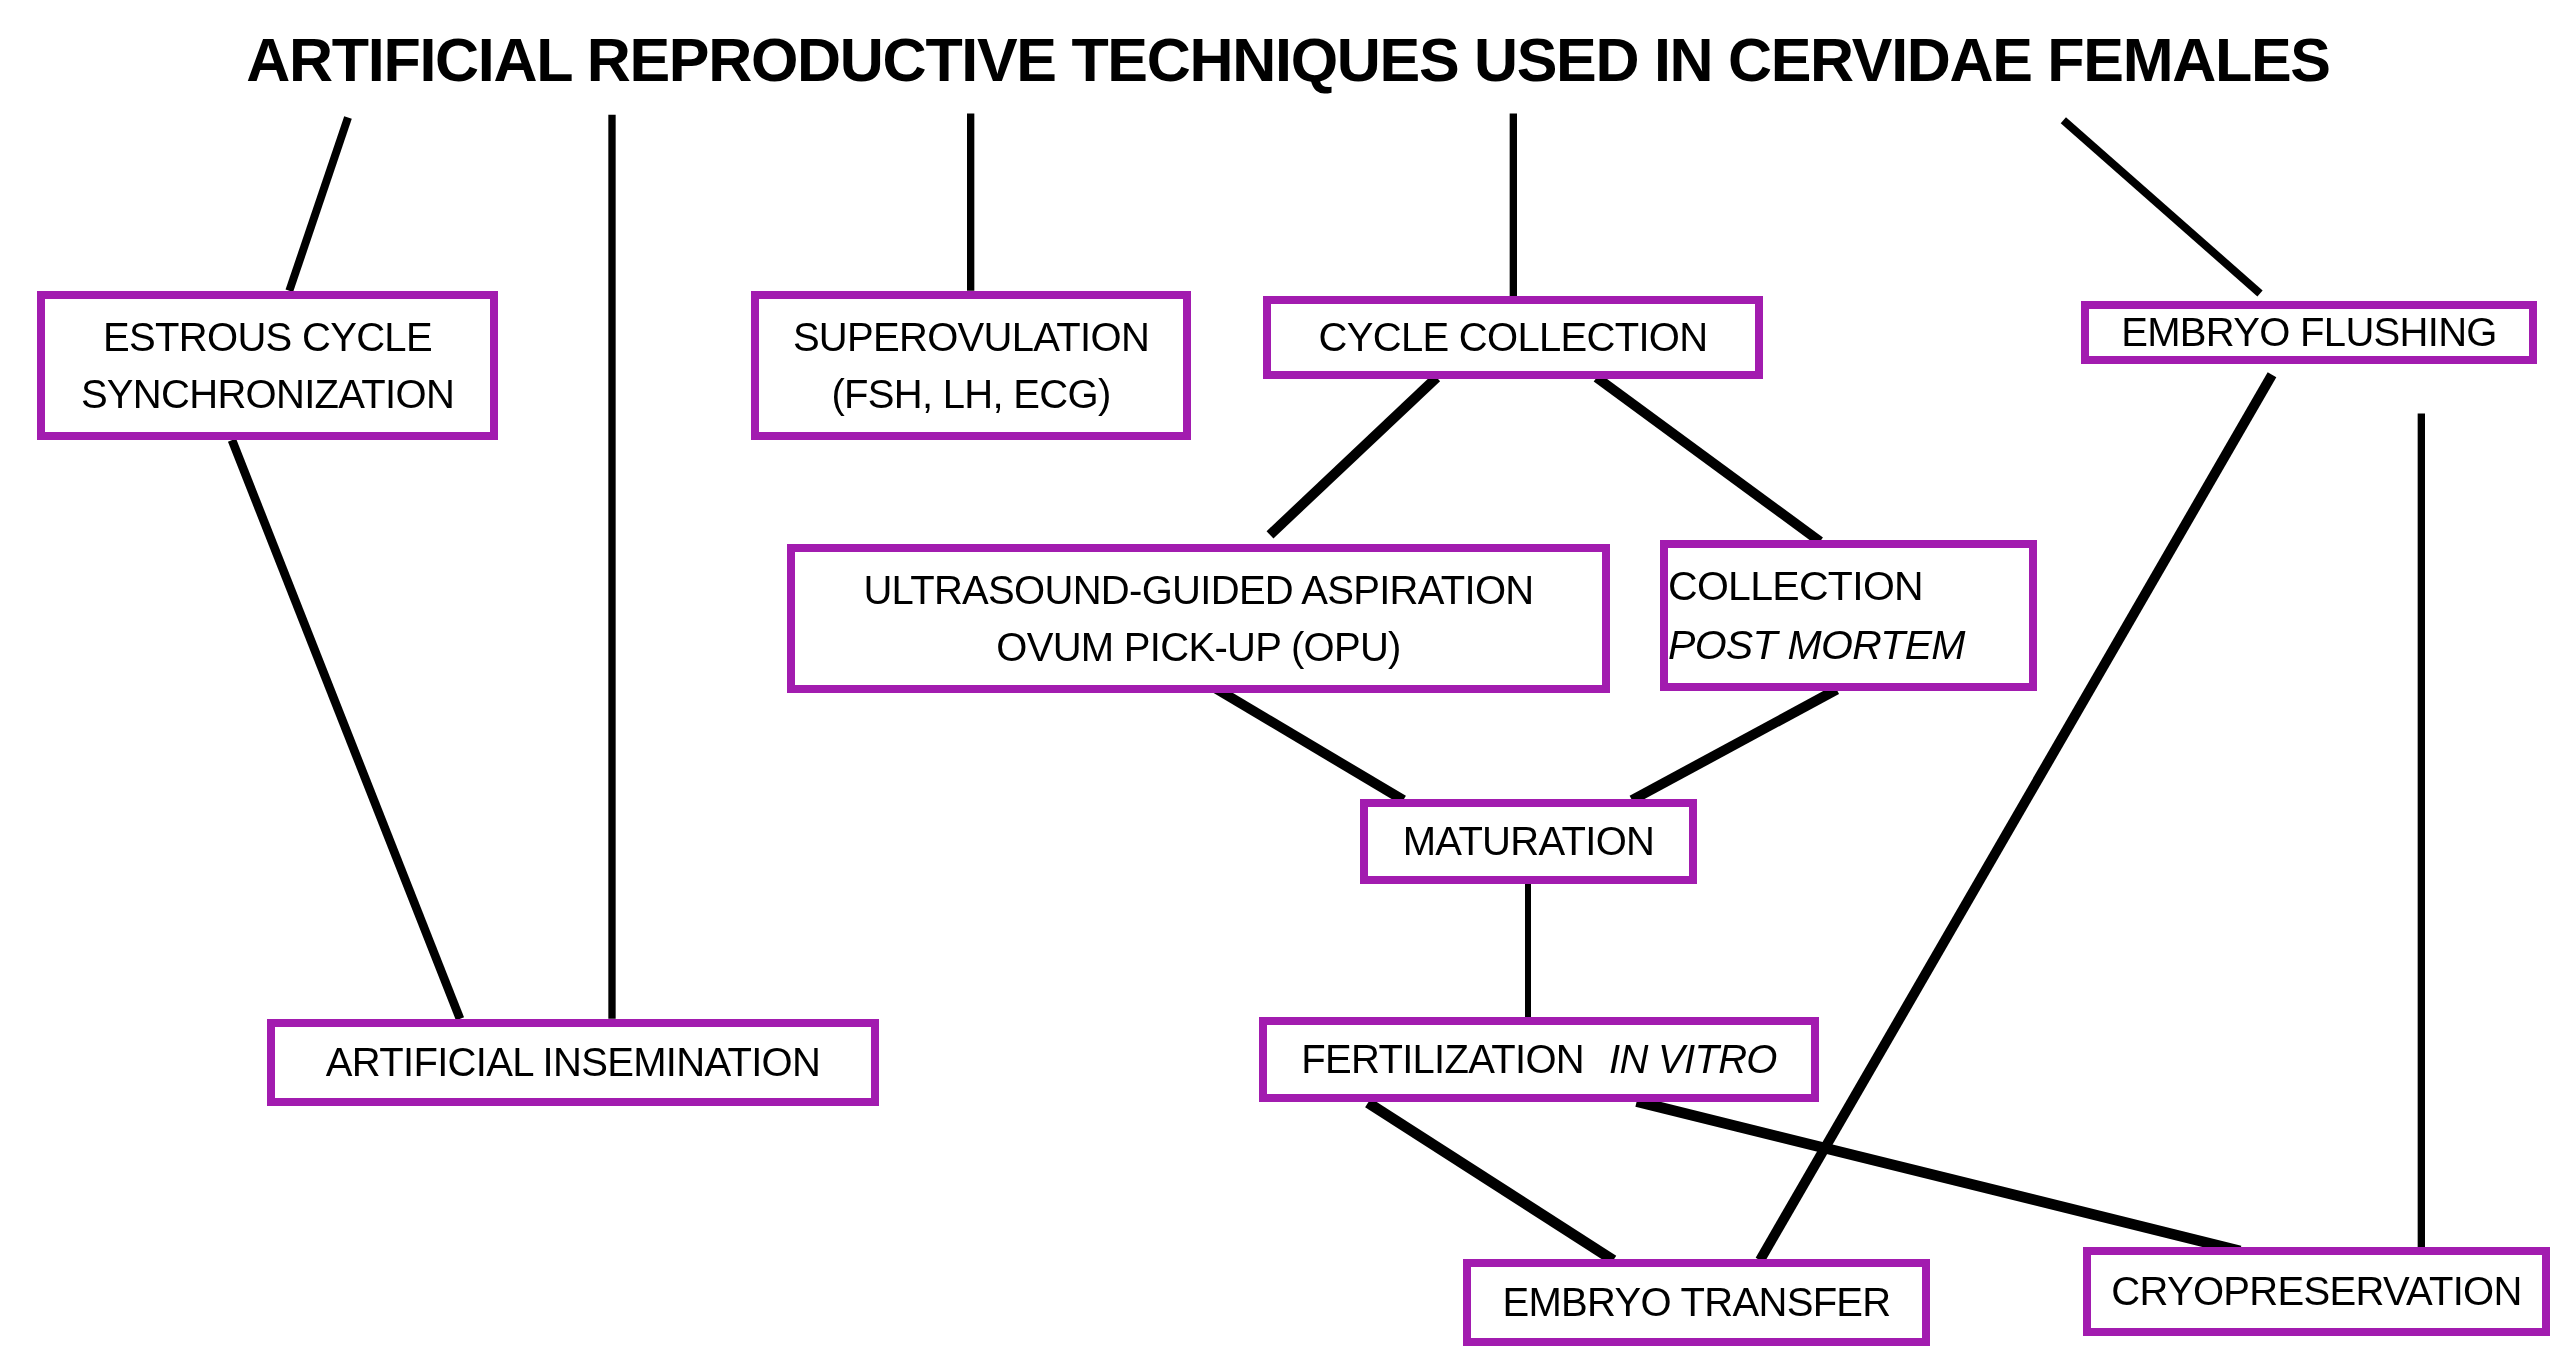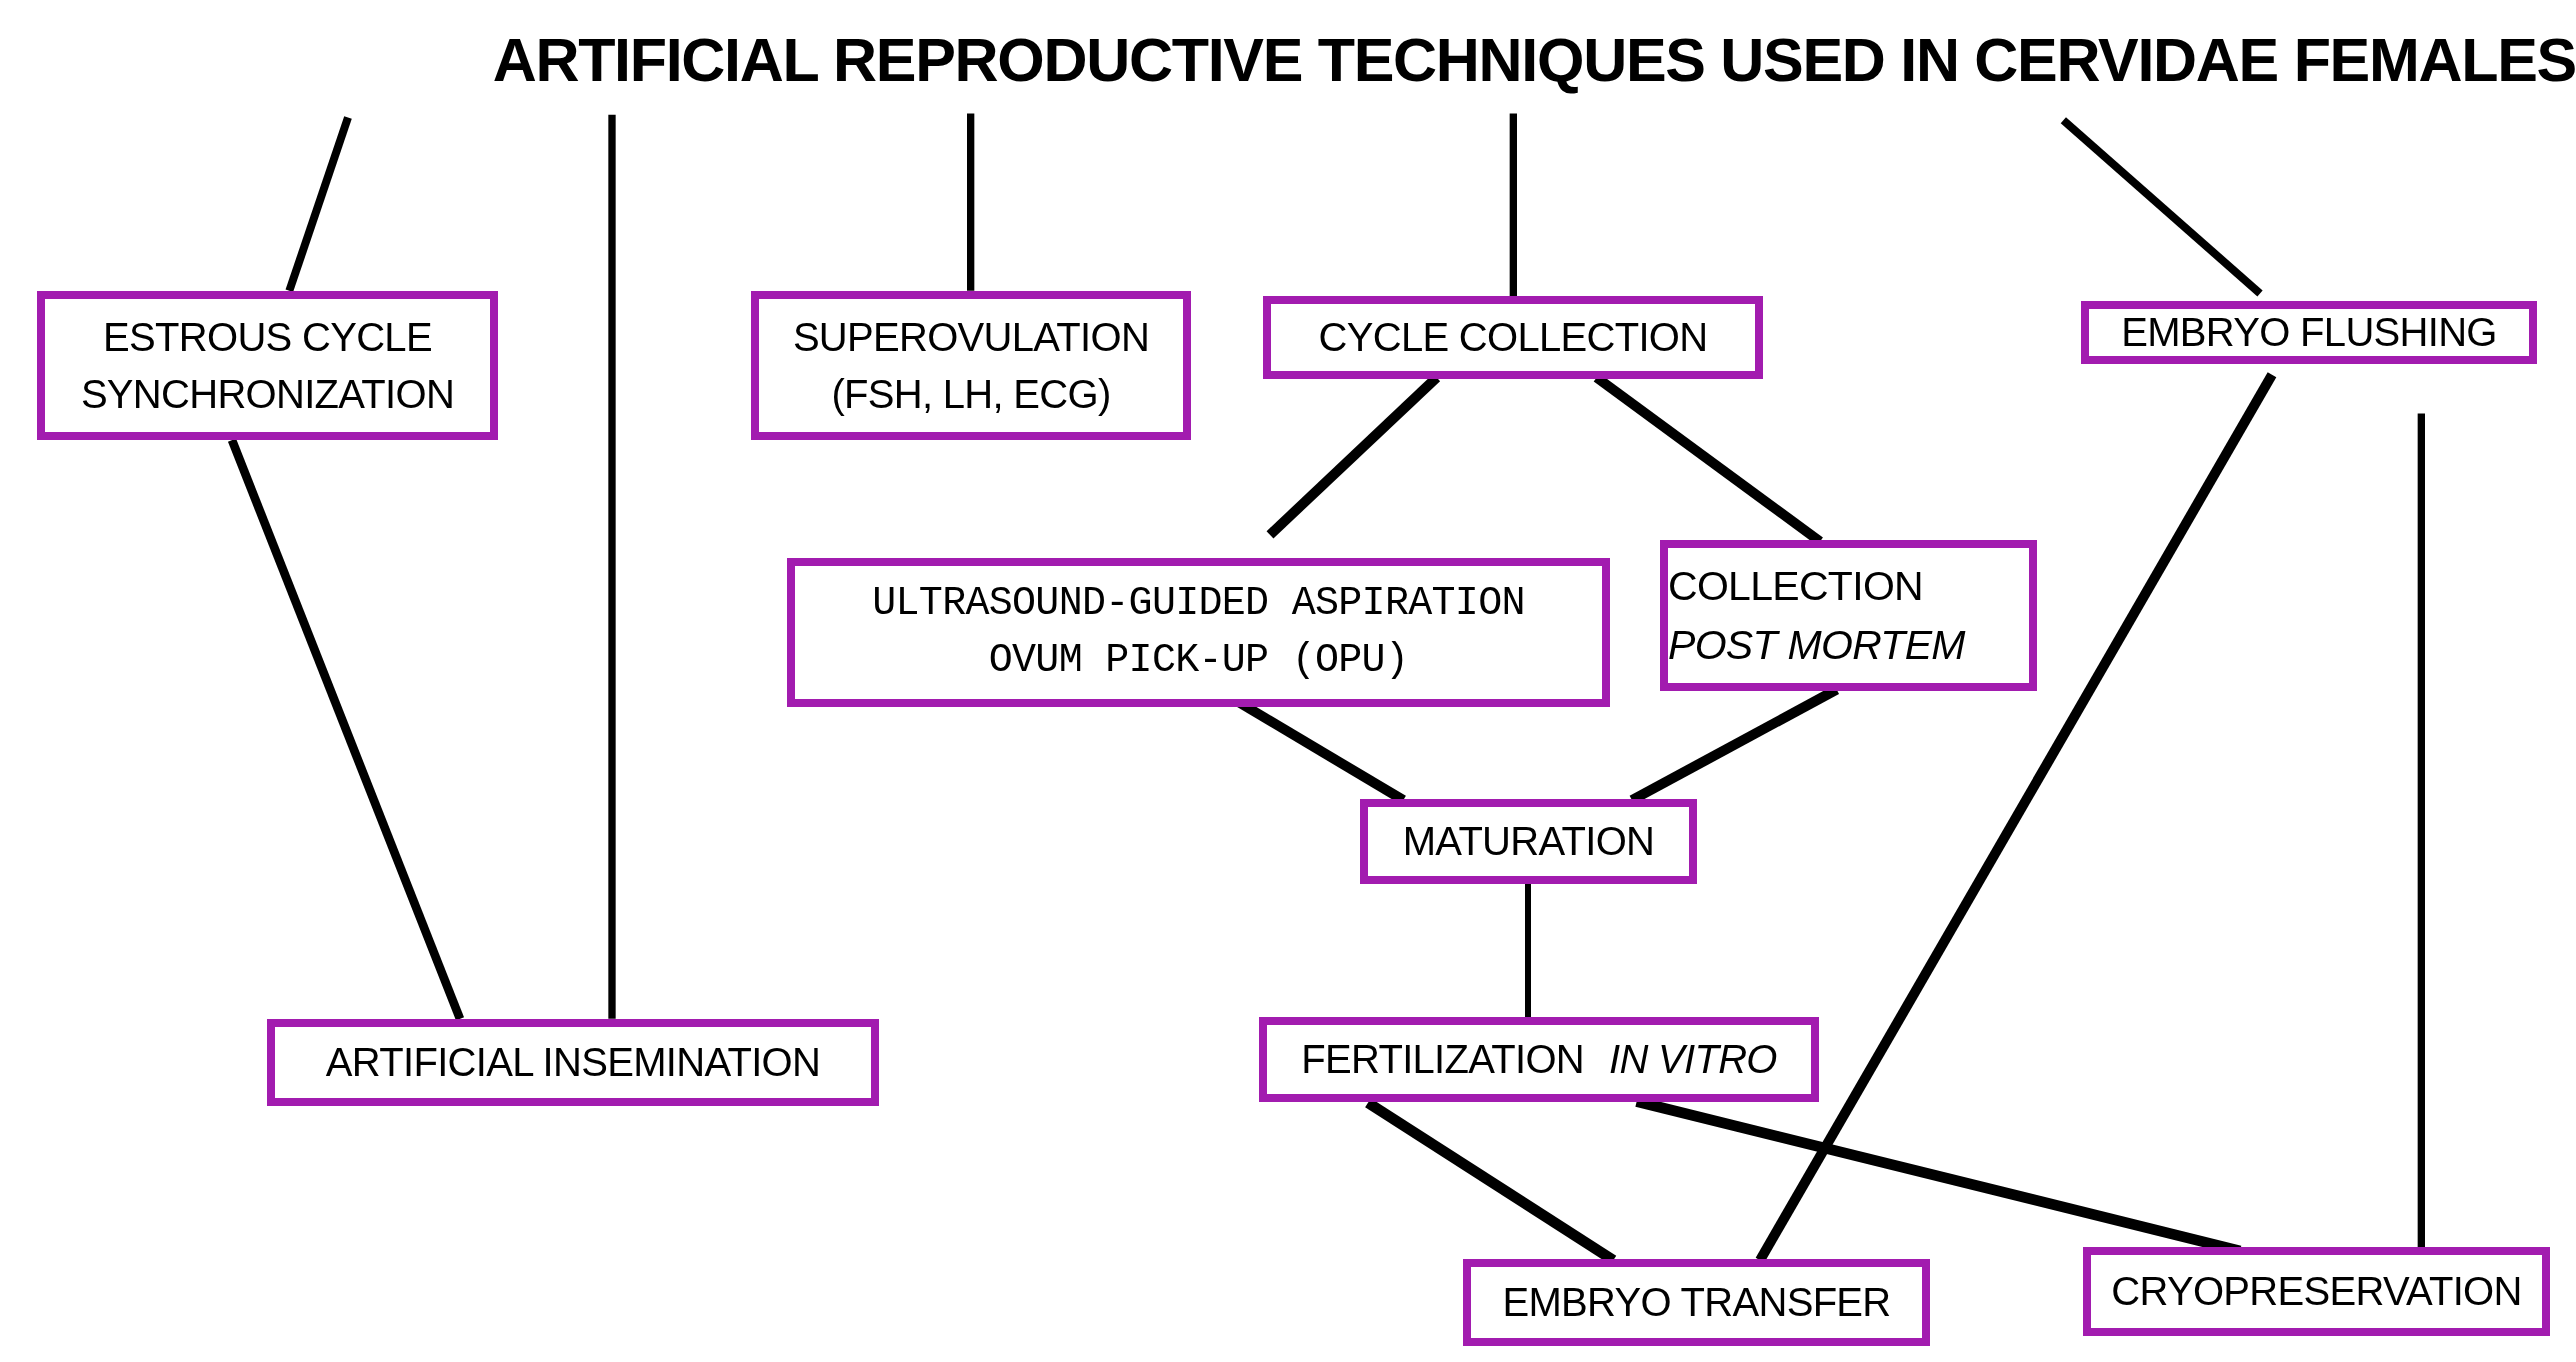--- a/index.html
+++ b/index.html
@@ -20,21 +20,21 @@
     position: absolute;
     left: 0; top: 0;
     width: 2576px;
     height: 1363px;
   }
   .title {
     position: absolute;
     left: 0;
     top: 25px;
     width: 2576px;
-    text-align: right;
+    text-align: center;
     font-size: 61px;
     font-weight: bold;
     letter-spacing: -1.3px;
     white-space: nowrap;
   }
   .node {
     position: absolute;
     box-sizing: border-box;
     border: 8px solid #a21caf;
     background: #ffffff;
@@ -52,21 +52,21 @@
     align-items: flex-start;
     text-align: left;
   }
   .it { font-style: italic; }
 
   
   #node-estrous            { left:   37px; top:  291px; width:  461px; height: 149px; }
   #node-superovulation     { left: 751px; top:  291px; width:  440px; height: 149px; }
   #node-oocyte             { left: 1263px; top:  296px; width:  500px; height: 83px; }
   #node-embryo-flushing    { left: 2081px; top:  301px; width:  456px; height: 63px; }
-  #node-opu                { left: 787px; top:  558px; width: 823px; height: 149px; font-family: Liberation Mono, monospace; }
+  #node-opu                { left: 787px; top:  544px; width: 823px; height: 149px; }
   #node-collection-pm      { left: 1660px; top:  540px; width:  377px; height: 151px; font-size: 41px; }
   #node-maturation         { left: 1360px; top: 799px; width:  337px; height: 85px; }
   #node-ai                 { left:  267px; top: 1019px; width:  612px; height: 87px; }
   #node-fiv                { left: 1259px; top: 1017px; width:  560px; height: 85px; flex-direction: row; gap: 25px; }
   #node-embryo-transfer    { left: 1463px; top: 1259px; width:  467px; height: 87px; }
   #node-cryopreservation   { left: 2083px; top: 1247px; width:  467px; height: 89px; }
 </style>
 </head>
 <body>
 

